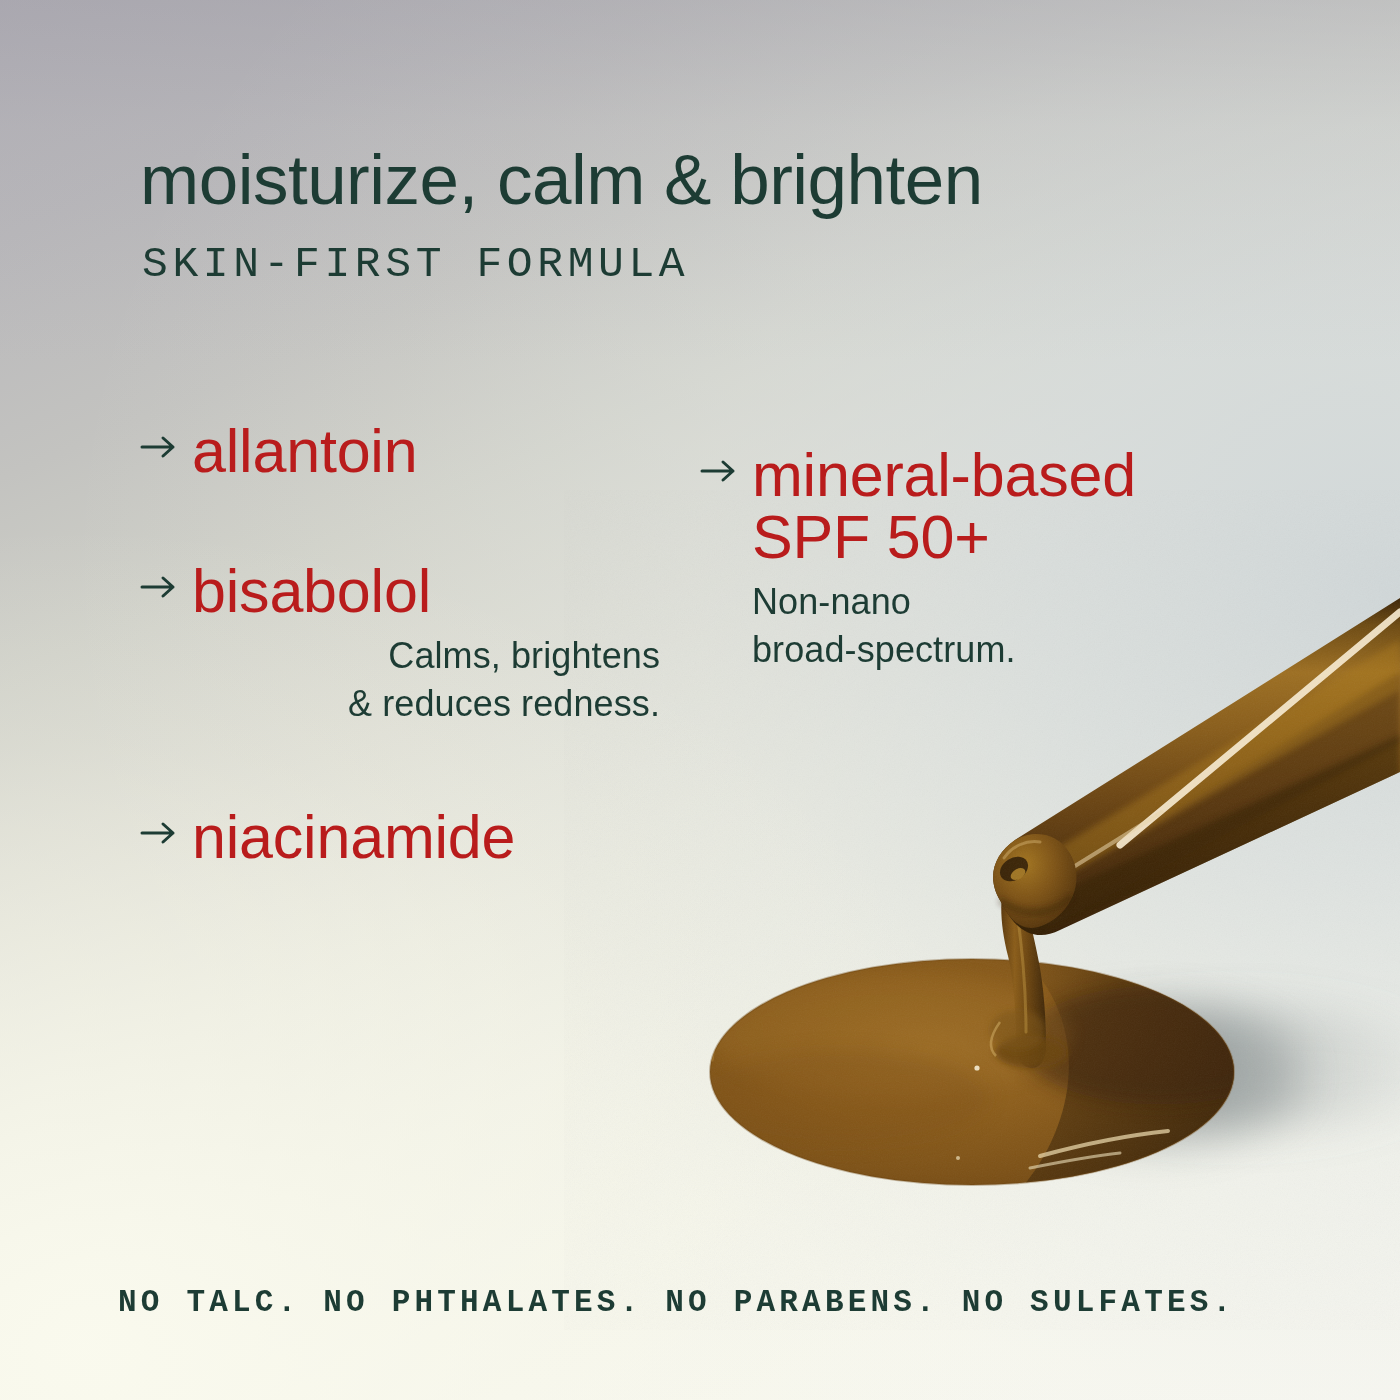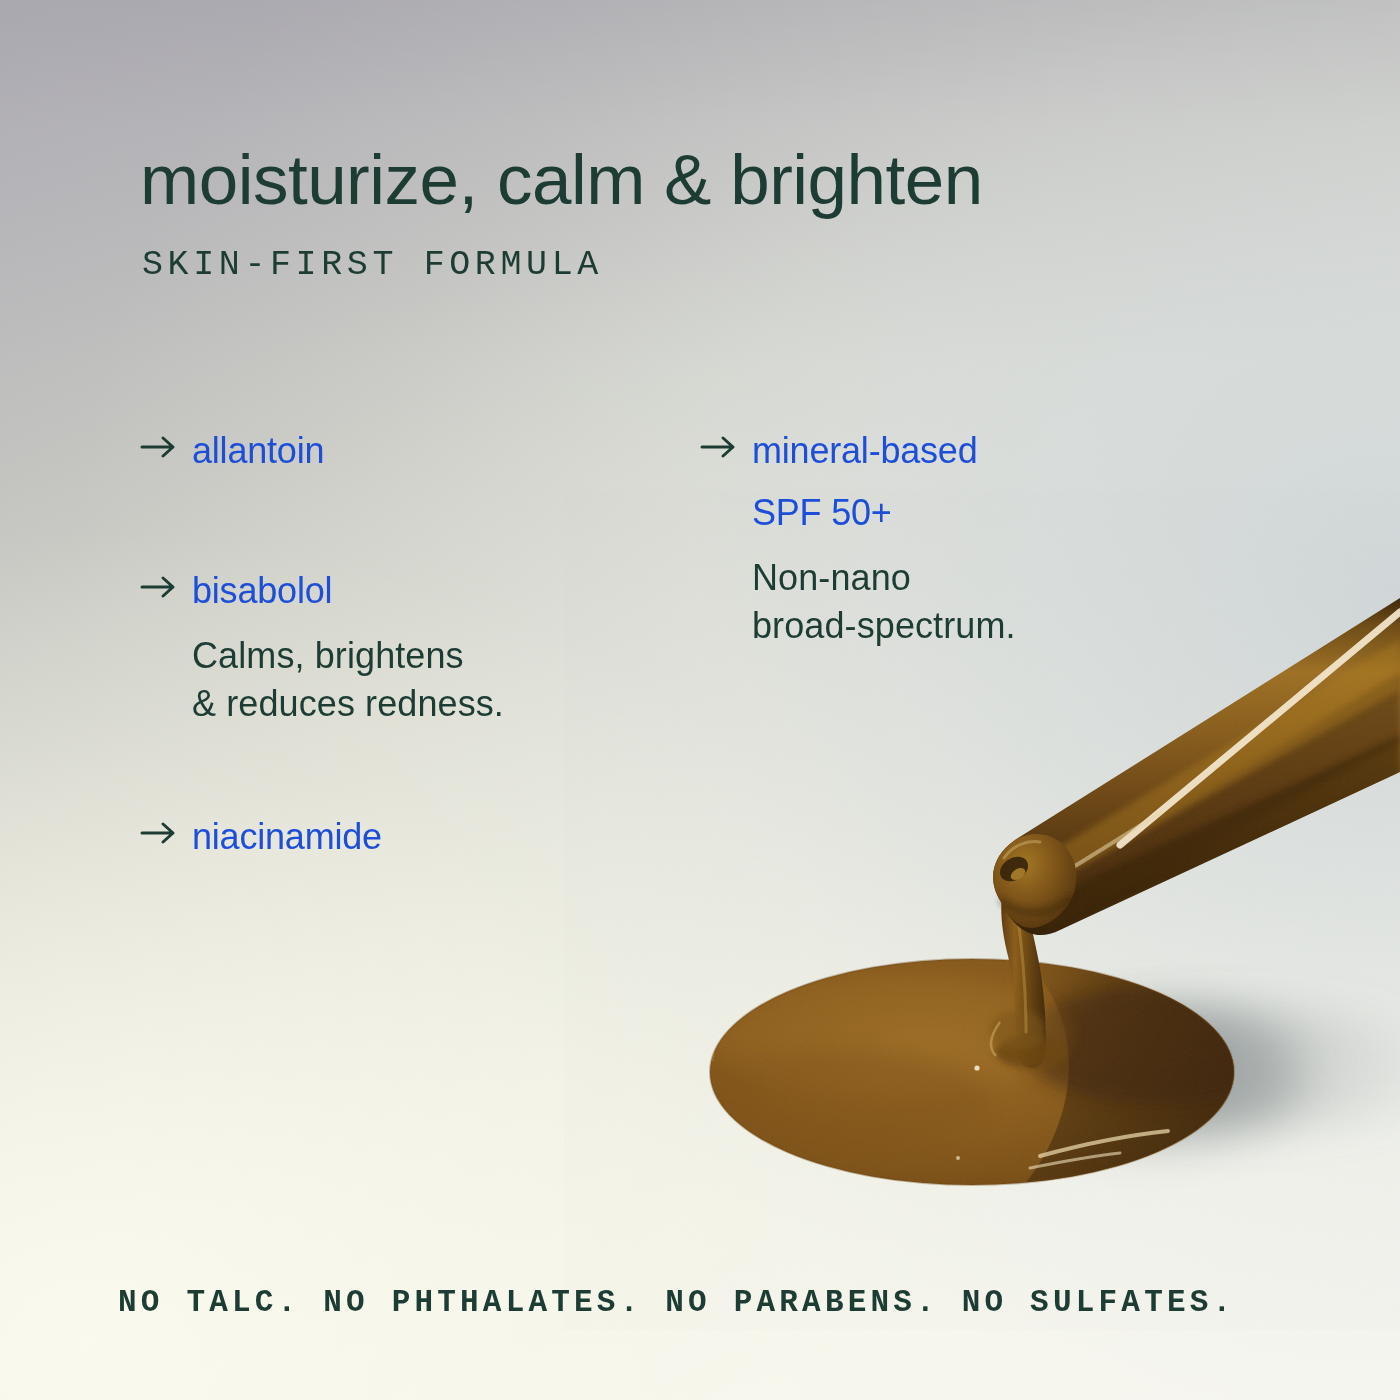--- a/index.html
+++ b/index.html
@@ -82,53 +82,53 @@
     line-height: 84px;
     letter-spacing: -0.5px;
     font-weight: 400;
     white-space: nowrap;
   }
   .eyebrow {
     position: absolute;
     left: 142px;
     top: 243px;
     color: #1d3c34;
-    font-size: 35px;
+    font-size: 43px;
     line-height: 44px;
     letter-spacing: 4.6px;
     font-weight: 400;
     font-family: "Liberation Mono", monospace;
     white-space: nowrap;
   }
 
   .col {
     position: absolute;
   }
   .col-left  { left: 140px; top: 420px; width: 520px; }
-  .col-right { left: 700px; top: 420px; width: 560px; }
+  .col-right { left: 700px; top: 444px; width: 560px; }
 
   .benefit { position: relative; }
   .benefit + .benefit { margin-top: 0; }
 
   .benefit-head {
     display: flex;
     align-items: flex-start;
     color: #1d3c34;
   }
   .arrow-icon {
     flex: 0 0 auto;
     width: 52px;
     padding-top: 14px;
     color: #1d3c34;
   }
   .arrow-icon svg { display: block; }
 
   .benefit-title {
-    color: #1d4ed8;
-    font-size: 36px;
+    color: #b91c1c;
+    font-size: 61px;
     line-height: 62px;
     letter-spacing: -0.2px;
     font-weight: 400;
   }
   .benefit-desc {
     margin-left: 52px;
     margin-top: 10px;
     color: #1d3c34;
     font-size: 36px;
     line-height: 48px;
@@ -314,21 +314,21 @@
       <div class="benefit-head">
         <span class="arrow-icon">
           <svg width="40" height="26" viewBox="0 0 40 26">
             <path d="M2 13 H33 M23 4 L33 13 L23 22" fill="none" stroke="currentColor" stroke-width="3" stroke-linecap="round" stroke-linejoin="round"></path>
           </svg>
         </span>
         <span class="benefit-title">allantoin</span>
       </div>
     </div>
 
-    <div class="benefit" style="margin-bottom:78px;">
+    <div class="benefit" style="margin-bottom:78px;text-align:right;">
       <div class="benefit-head">
         <span class="arrow-icon">
           <svg width="40" height="26" viewBox="0 0 40 26">
             <path d="M2 13 H33 M23 4 L33 13 L23 22" fill="none" stroke="currentColor" stroke-width="3" stroke-linecap="round" stroke-linejoin="round"></path>
           </svg>
         </span>
         <span class="benefit-title">bisabolol</span>
       </div>
       <div class="benefit-desc">Calms, brightens
 &amp; reduces redness.</div>

